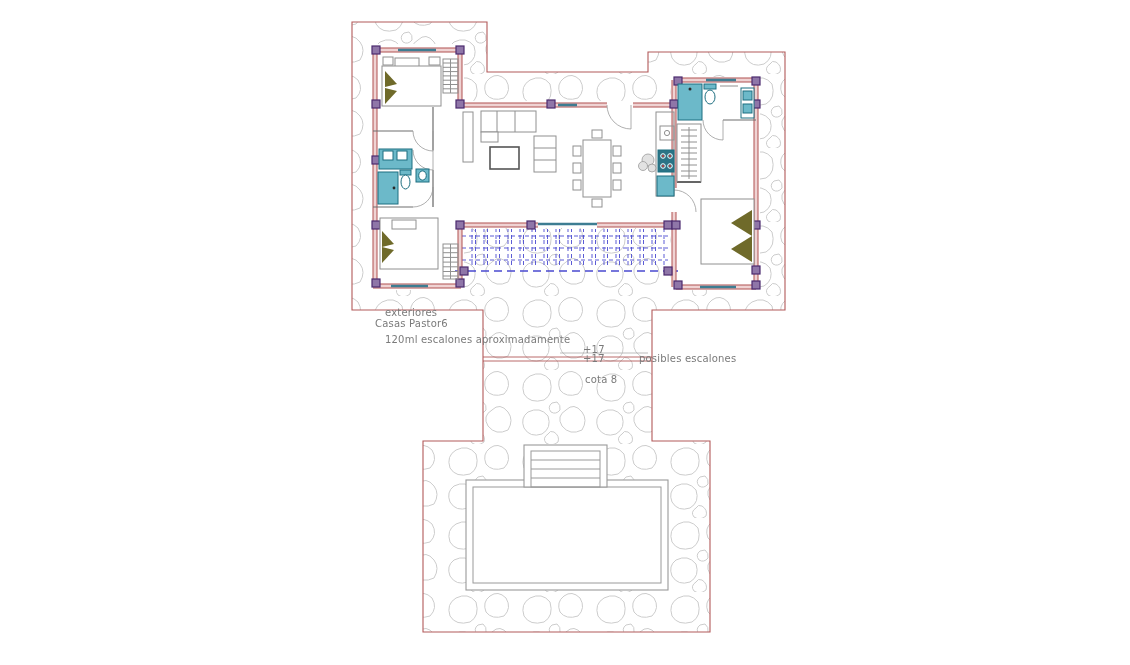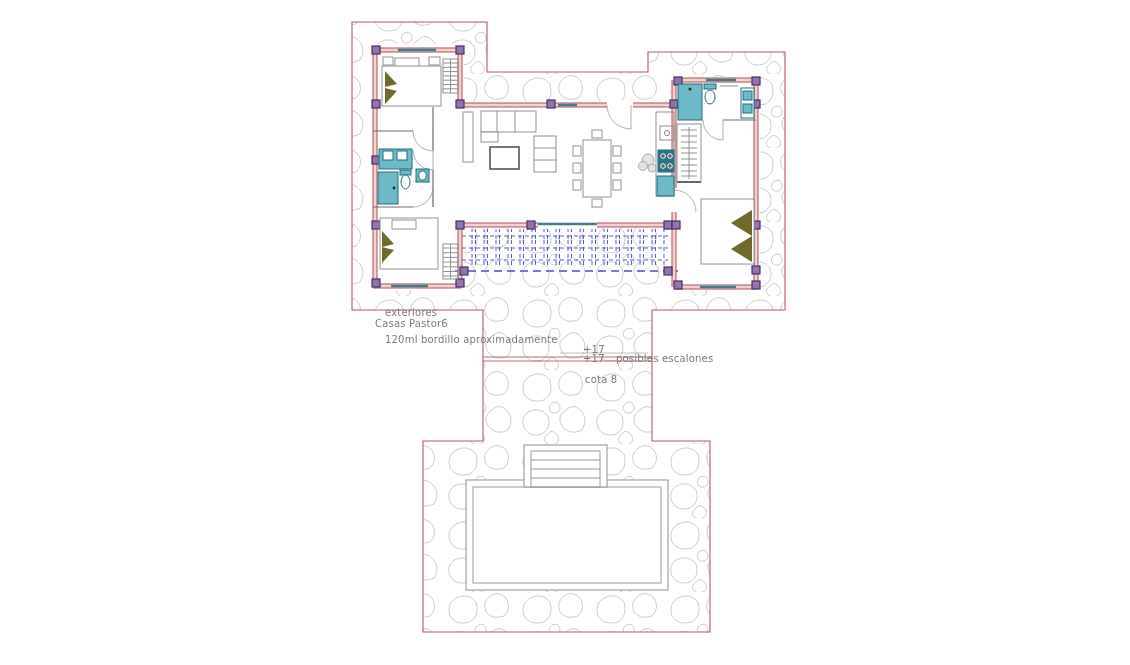--- a/index.html
+++ b/index.html
@@ -244,18 +244,18 @@
     <rect class="pool" x="466" y="480" width="202" height="110"></rect>
     <rect class="pooli" x="473" y="487" width="188" height="96"></rect>
     <rect class="pool" x="524" y="445" width="83" height="42"></rect>
     <rect class="pooli" x="531" y="451" width="69" height="36"></rect>
     <path class="pooli" d="M531,460 H600 M531,469 H600 M531,478 H600"></path>
   </g>
 </svg>
 
   <div class="lbl" style="left:341px;top:308px">exteriores</div>
   <div class="lbl" style="left:331px;top:319px">Casas Pastor6</div>
-  <div class="lbl" style="left:341px;top:335px">120ml bordillo aproximadamente</div>
+  <div class="lbl" style="left:341px;top:335px">120ml escalones aproximadamente</div>
   <div class="lbl" style="left:539px;top:345px">+17</div>
   <div class="lbl" style="left:539px;top:354px">+17</div>
-  <div class="lbl" style="left:572px;top:354px">posibles escalones</div>
+  <div class="lbl" style="left:595px;top:354px">posibles escalones</div>
   <div class="lbl" style="left:541px;top:375px">cota 8</div>
 </div>
 
 </body></html>

